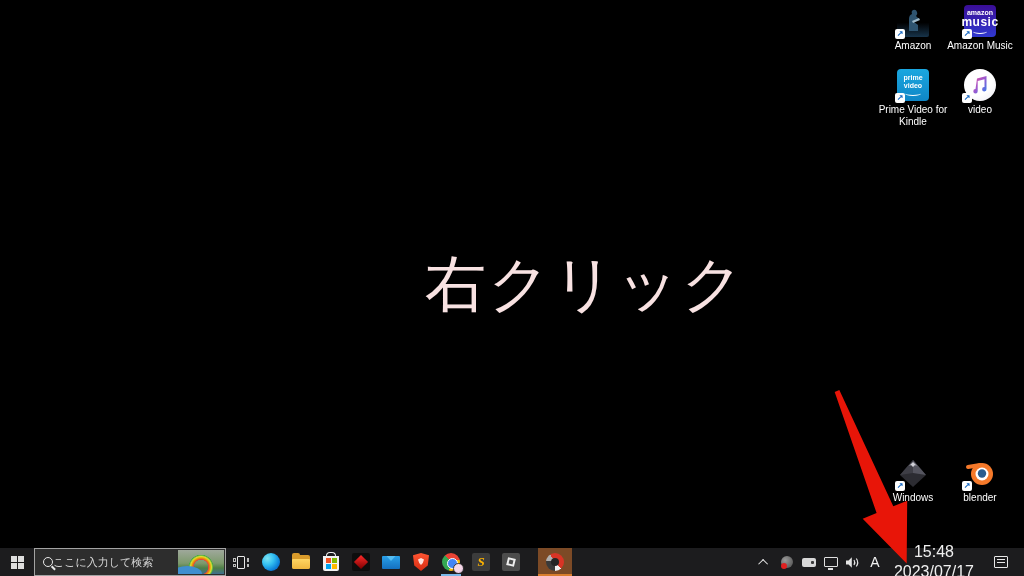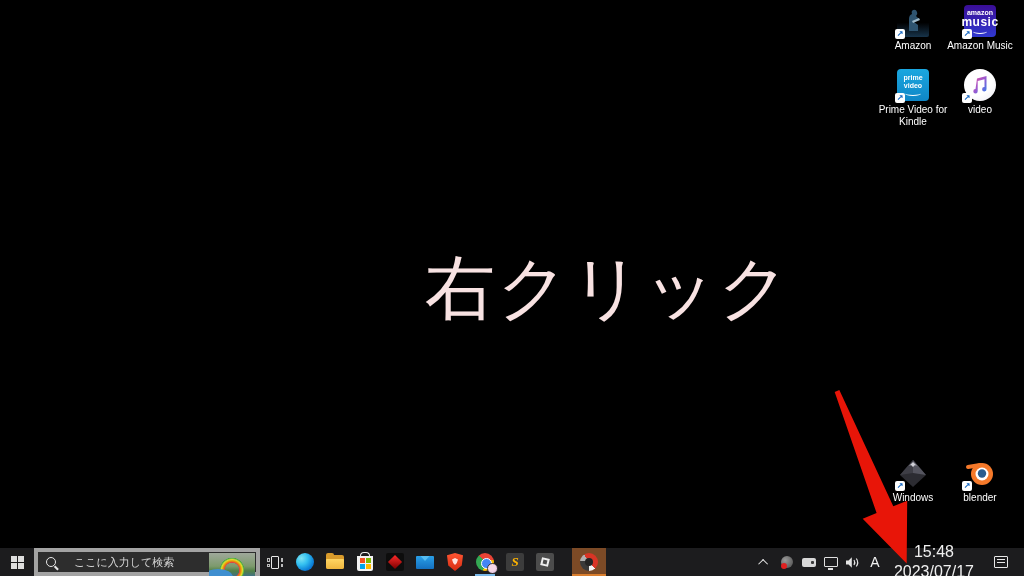--- a/index.html
+++ b/index.html
@@ -5,21 +5,21 @@
   * { margin:0; padding:0; box-sizing:border-box; }
   html,body { width:1024px; height:576px; overflow:hidden; }
   body { position:relative; background:#000; font-family:"Liberation Sans", sans-serif; }
 
   
   .desktop { position:absolute; inset:0; background:#000; }
 
   .overlay-text {
     position:absolute; left:425px; top:250px; width:540px;
     font-family:"DejaVu Serif","Liberation Serif",serif;
-    font-size:70px; line-height:1.1; color:#f8e2e2; letter-spacing:2px;
+    font-size:61px; line-height:1.1; color:#f8e2e2; letter-spacing:2px;
     white-space:nowrap;
   }
 
   .icon-tile { position:absolute; width:80px; text-align:center; cursor:default; }
   .icon-tile .art { position:relative; width:32px; height:32px; margin:0 auto; }
   .icon-tile .label {
     margin-top:3px; font-size:10px; color:#fff; line-height:1.15;
     text-shadow:0 1px 2px #000, 1px 0 2px #000;
   }
   .shortcut-arrow {
@@ -46,22 +46,22 @@
   .taskbar {
     position:absolute; left:0; bottom:0; width:1024px; height:28px;
     background:#1c1c1e; display:flex; align-items:stretch; z-index:50;
   }
   .tb-btn { display:flex; align-items:center; justify-content:center; cursor:pointer; }
   .start-btn { width:34px; }
   .win-logo { display:grid; grid-template-columns:6px 6px; grid-template-rows:6px 6px; gap:1px; }
   .win-logo span { background:#dedede; }
 
   .search-box {
-    width:226px; height:28px; background:#2d2d2d; border:4px solid #a3a3a3;
-    display:flex; align-items:center; gap:18px; padding-left:8px; position:relative;
+    width:192px; height:28px; background:#2d2d2d; border:1px solid #a3a3a3;
+    display:flex; align-items:center; gap:0; padding-left:8px; position:relative;
   }
   .search-box input {
     background:transparent; border:none; outline:none; color:#d8d8d8;
     font-size:11px; width:110px; font-family:"Liberation Sans",sans-serif;
   }
   .search-box input::placeholder { color:#d8d8d8; opacity:1; }
   .mag-icon { width:10px; height:10px; border:1.6px solid #e8e8e8; border-radius:50%; position:relative; flex:none;}
   .mag-icon::after { content:""; position:absolute; width:5px; height:1.6px; background:#e8e8e8; transform:rotate(45deg); left:7px; top:9px; }
   .search-art { position:absolute; right:1px; top:1px; width:46px; height:24px; overflow:hidden;
     background:linear-gradient(180deg,#9fa89b 0%,#7d9a6d 55%,#4f7f46 75%,#3f6f8f 100%); }

